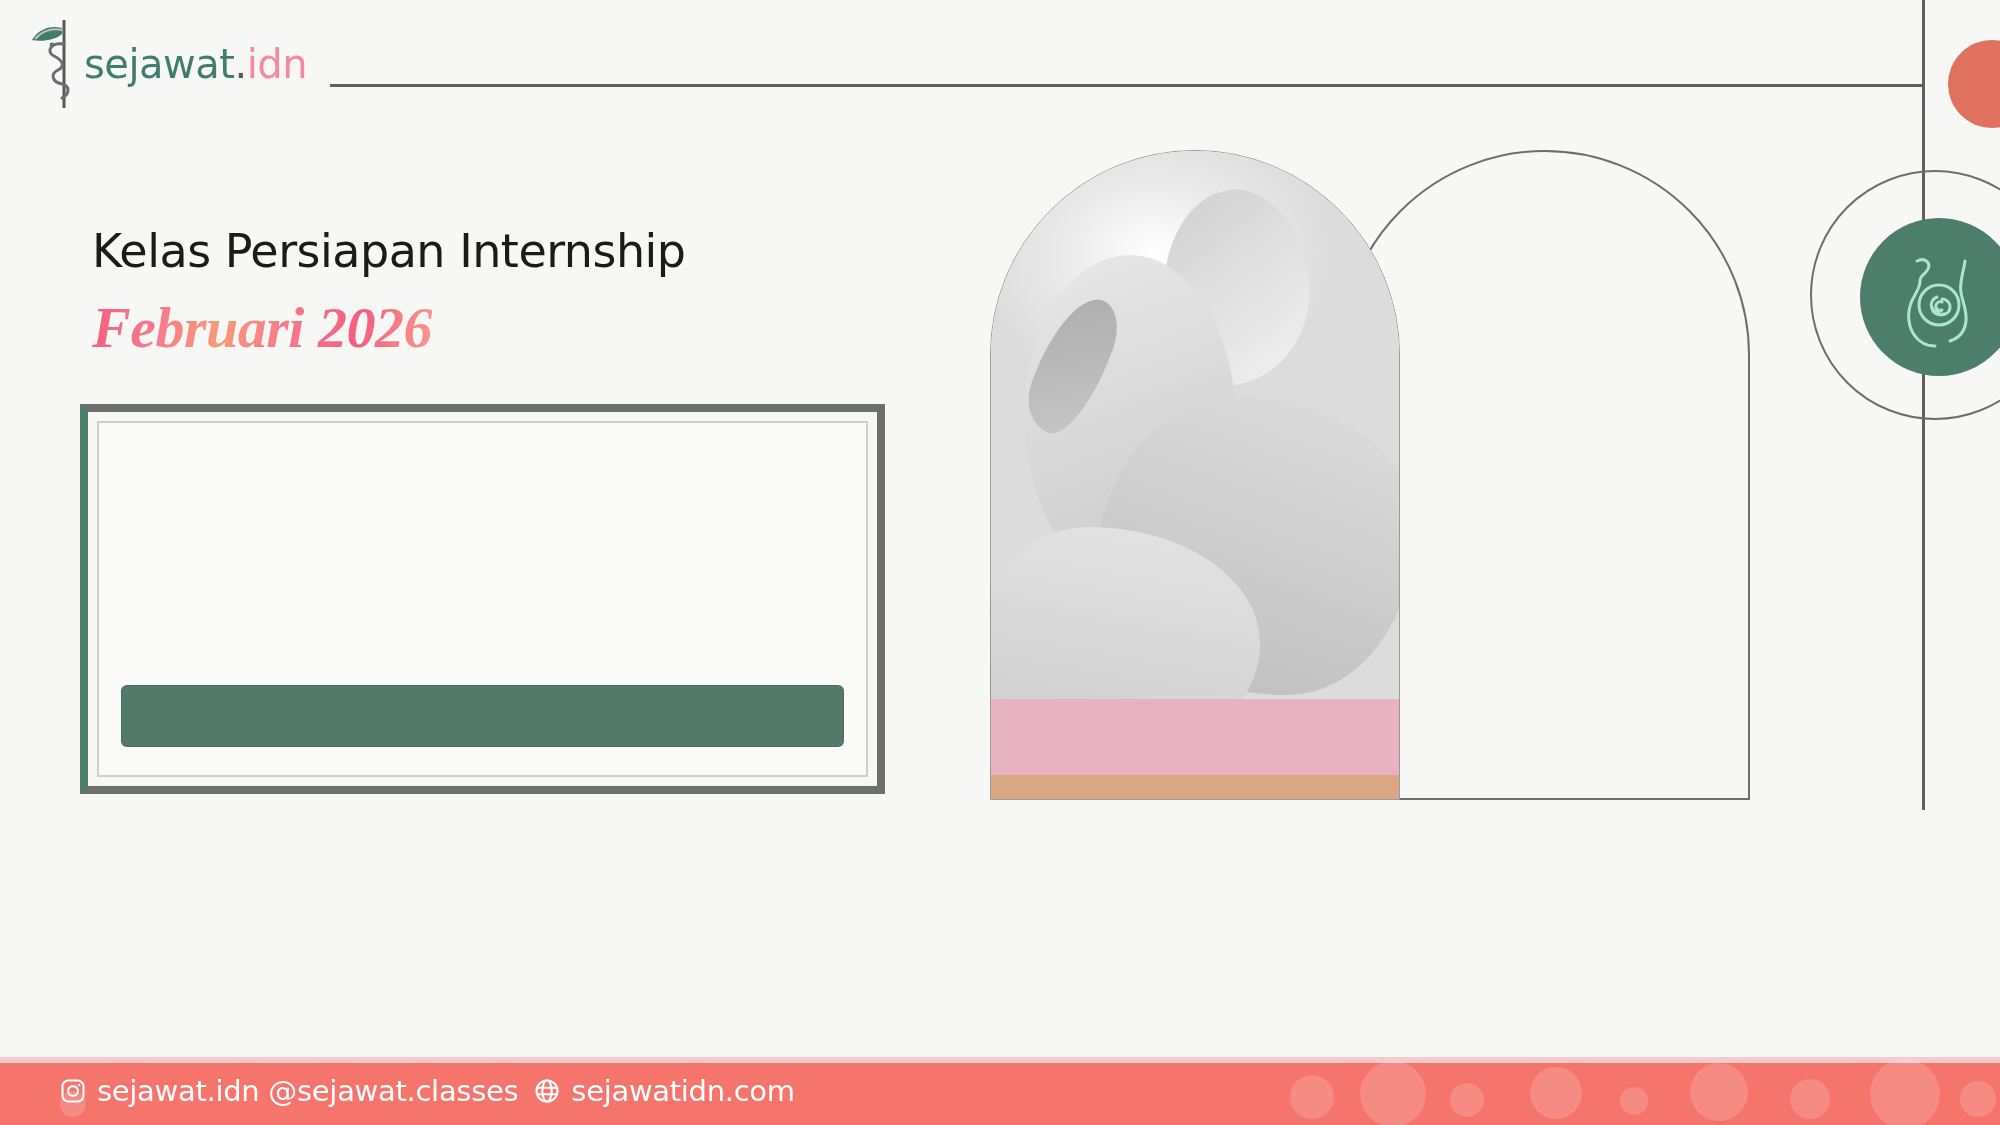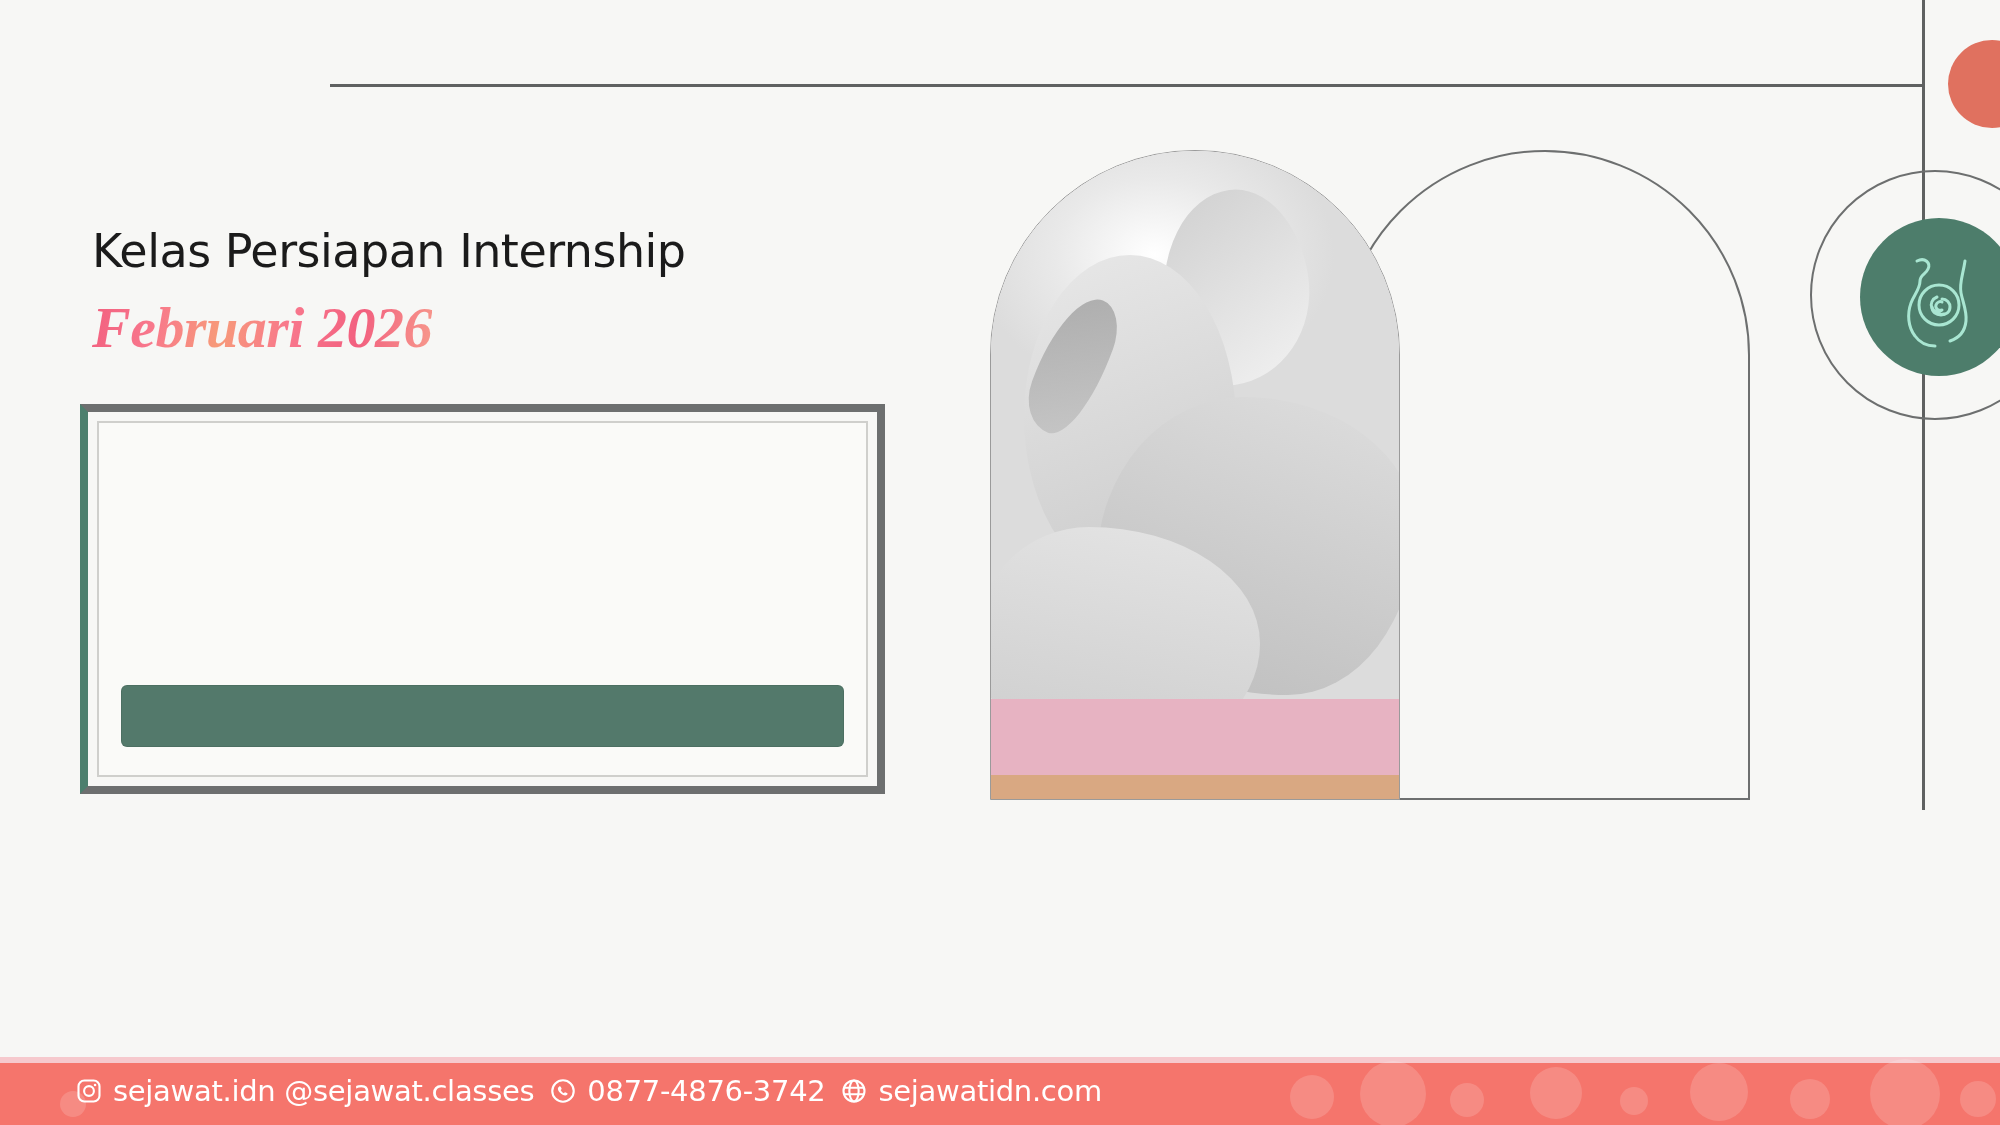--- a/index.html
+++ b/index.html
@@ -161,21 +161,21 @@
   
   .banner{
     position:absolute;left:0;bottom:0;width:2000px;height:68px;
     background:#f5756c;overflow:hidden;
     display:flex;align-items:center;
   }
   .banner .bubbles{position:absolute;inset:0;pointer-events:none;}
   .banner .bub{position:absolute;border-radius:50%;background:rgba(255,255,255,.16);}
   .banner-strip{
     position:relative;display:flex;align-items:center;gap:14px;
-    padding-left:74px;white-space:nowrap;z-index:2;
+    padding-left:58px;white-space:nowrap;z-index:2;
   }
   .contact{
     display:flex;align-items:center;gap:9px;
     color:#ffffff;font-size:29px;letter-spacing:-0.3px;
     font-family:"DejaVu Sans", sans-serif;
   }
   .contact .ic{display:inline-flex;align-items:center;justify-content:center;width:30px;height:30px;}
   .contact .ic svg{display:block;}
   .banner-topline{
     position:absolute;left:0;top:0;width:2000px;height:6px;background:#f6c9cd;
@@ -183,20 +183,34 @@
 </style>
 </head>
 <body>
 
 <div class="stage">
 
   <div class="hline"></div>
   <div class="vline"></div>
   <div class="corner-dot"></div>
 
+  <div class="logo">
+    <span class="logo-mark">
+      <svg width="52" height="92" viewBox="0 0 52 92">
+        <path d="M36 2 L36 90" stroke="#57595a" stroke-width="3" fill="none"></path>
+        <path d="M34 10 C20 6 8 14 4 22 C14 24 28 22 34 16 Z" fill="#3f7e6d"></path>
+        <path d="M34 12 C22 9 12 15 7 21" stroke="#bfbfbf" stroke-width="2" fill="none"></path>
+        <path d="M36 26 C22 24 18 34 26 38 C34 42 38 48 30 52 C22 56 24 64 34 66 C42 68 42 76 34 80" stroke="#6b6d6e" stroke-width="3" fill="none" stroke-linecap="round"></path>
+        <circle cx="24" cy="27" r="2.4" fill="#6b6d6e"></circle>
+      </svg>
+    </span>
+    <span class="logo-text">
+      <span class="t1">sejawat</span><span class="t2">.</span><span class="t3">idn</span>
+    </span>
+  </div>
 
   <div class="eyebrow">Kelas Persiapan Internship</div>
   <div class="date">Februari 2026</div>
 
   <div class="card">
     <div class="card-inner">
       <div class="card-bar"></div>
     </div>
   </div>
 
@@ -249,29 +263,20 @@
         <span class="ic">
           <svg width="28" height="28" viewBox="0 0 24 24" fill="none" stroke="#ffffff" stroke-width="1.8">
             <rect x="3" y="3" width="18" height="18" rx="5"></rect>
             <circle cx="12" cy="12" r="4.2"></circle>
             <circle cx="17.2" cy="6.8" r="1.1" fill="#ffffff" stroke="none"></circle>
           </svg>
         </span>
         <span>sejawat.idn @sejawat.classes</span>
       </div>
 
-      <div class="contact">
-        <span class="ic">
-          <svg width="28" height="28" viewBox="0 0 24 24" fill="none" stroke="#ffffff" stroke-width="1.8">
-            <circle cx="12" cy="12" r="9.2"></circle>
-            <path d="M8.6 8.4c.5-.6 1.2-.5 1.5.1l.6 1.2c.2.4.1.7-.2 1l-.5.4c.6 1.2 1.6 2.2 2.8 2.8l.4-.5c.3-.3.6-.4 1-.2l1.2.6c.6.3.7 1 .1 1.5-1 .9-2.5.6-4.2-.4-1.6-1-2.8-2.2-3.4-3.6-.5-1.1-.4-2.2.7-2.9z" fill="#ffffff" stroke="none"></path>
-          </svg>
-        </span>
-        <span>0877-4876-3742</span>
-      </div>
 
 
       <div class="contact">
         <span class="ic">
           <svg width="28" height="28" viewBox="0 0 24 24" fill="none" stroke="#ffffff" stroke-width="1.8">
             <circle cx="12" cy="12" r="9"></circle>
             <ellipse cx="12" cy="12" rx="4" ry="9"></ellipse>
             <path d="M3.2 9.2h17.6M3.2 14.8h17.6"></path>
           </svg>
         </span>

